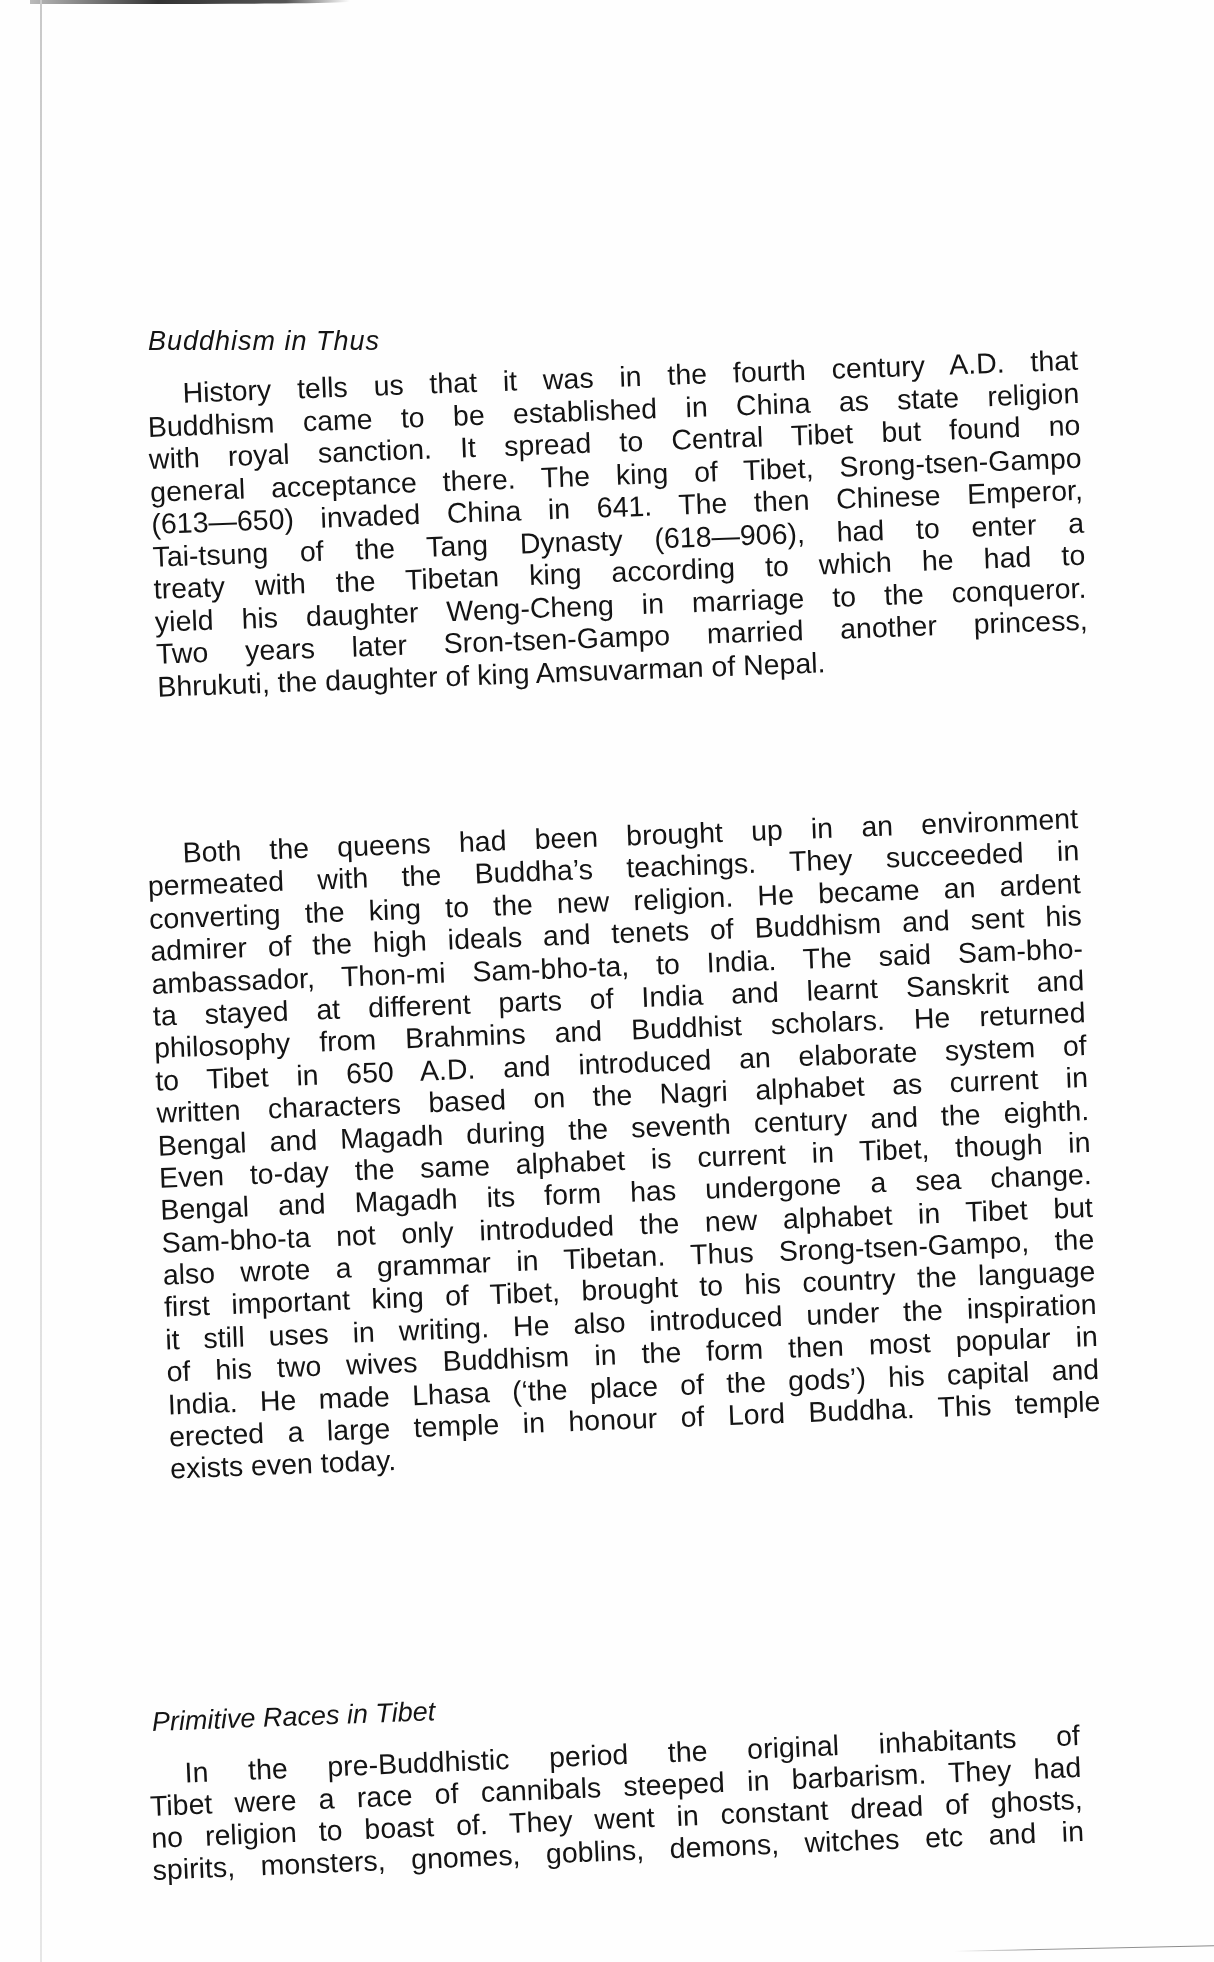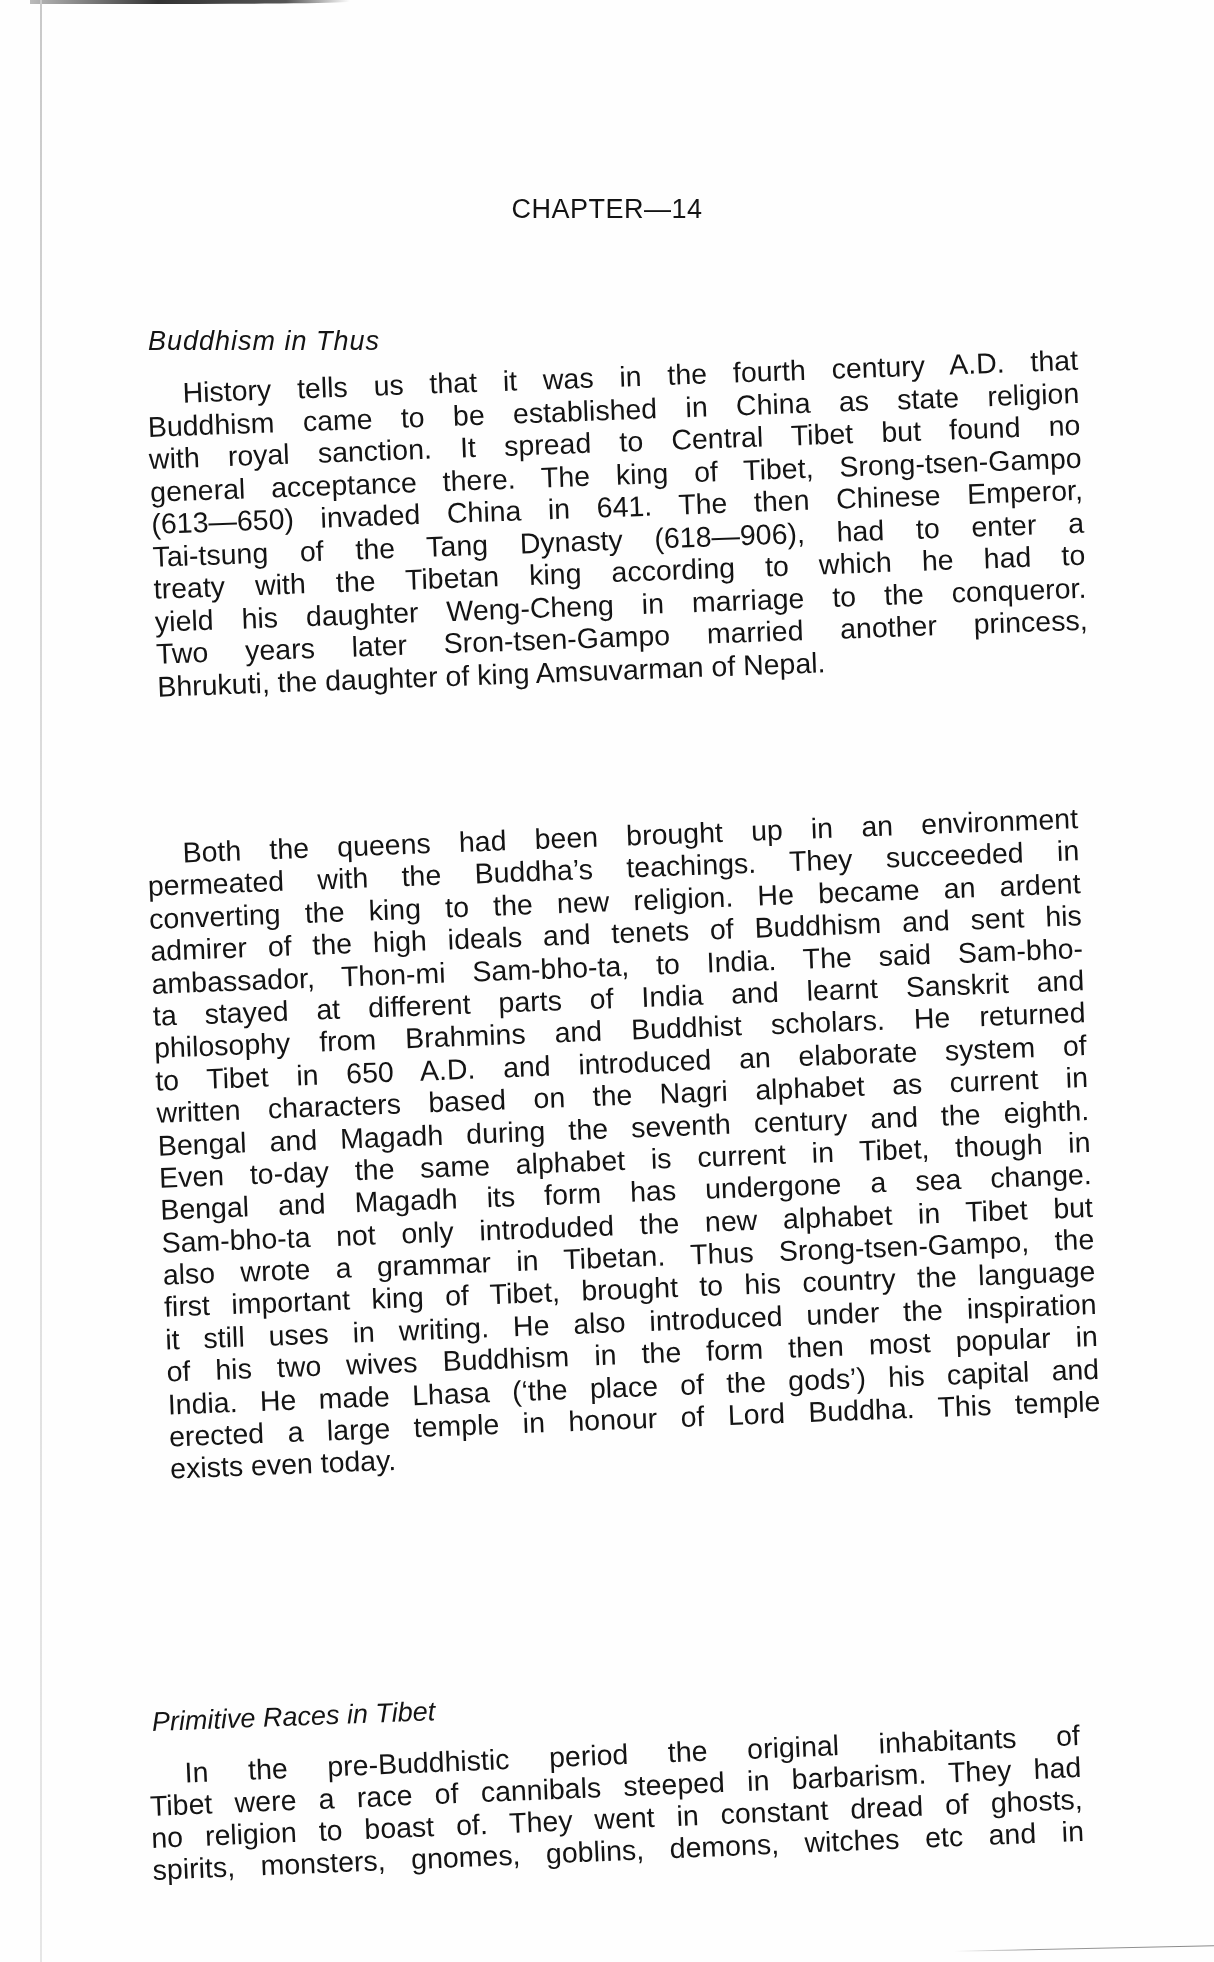--- a/index.html
+++ b/index.html
@@ -93,21 +93,20 @@
   .para-3 .line { height: 32px; }
 </style>
 </head>
 <body>
 
 <div class="page">
   <div class="top-edge"></div>
   <div class="binding-edge"></div>
   <div class="bottom-edge"></div>
 
-  <h1 class="chapter-title">CHAPTER—14</h1>
 
   <h2 class="section-heading heading-1">Buddhism in Thus</h2>
 
   <div class="para para-1">
     <span class="line indent">History tells us that it was in the fourth century A.D. that</span>
     <span class="line">Buddhism came to be established in China as state religion</span>
     <span class="line">with royal sanction. It spread to Central Tibet but found no</span>
     <span class="line">general acceptance there. The king of Tibet, Srong-tsen-Gampo</span>
     <span class="line">(613—650) invaded China in 641. The then Chinese Emperor,</span>
     <span class="line">Tai-tsung of the Tang Dynasty (618—906), had to enter a</span>

